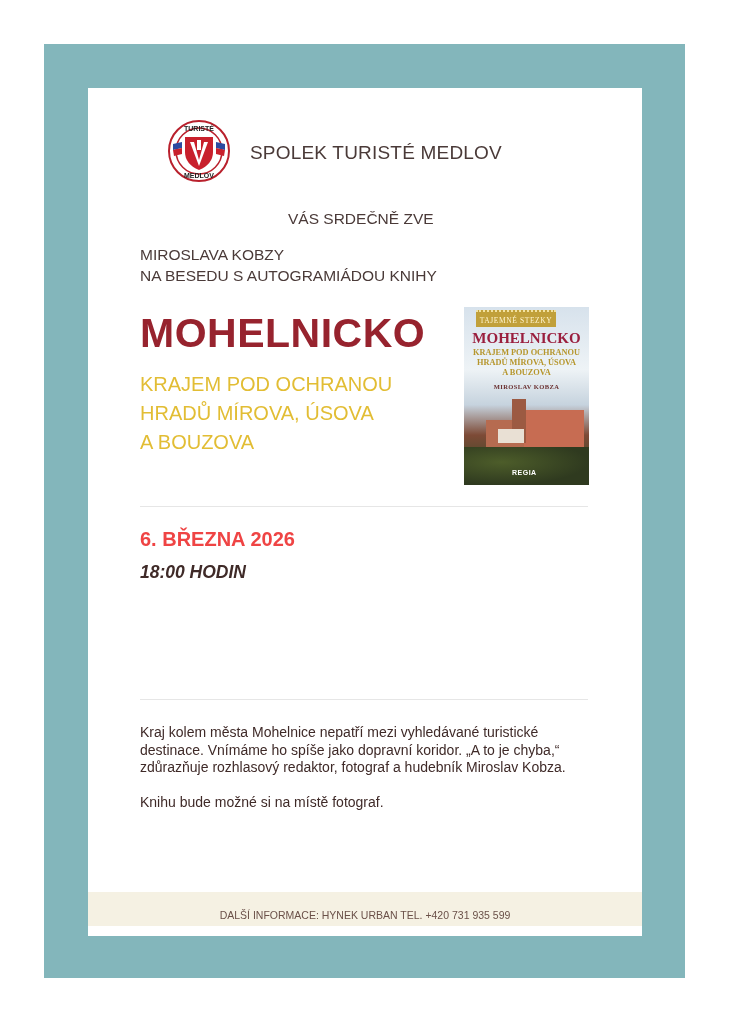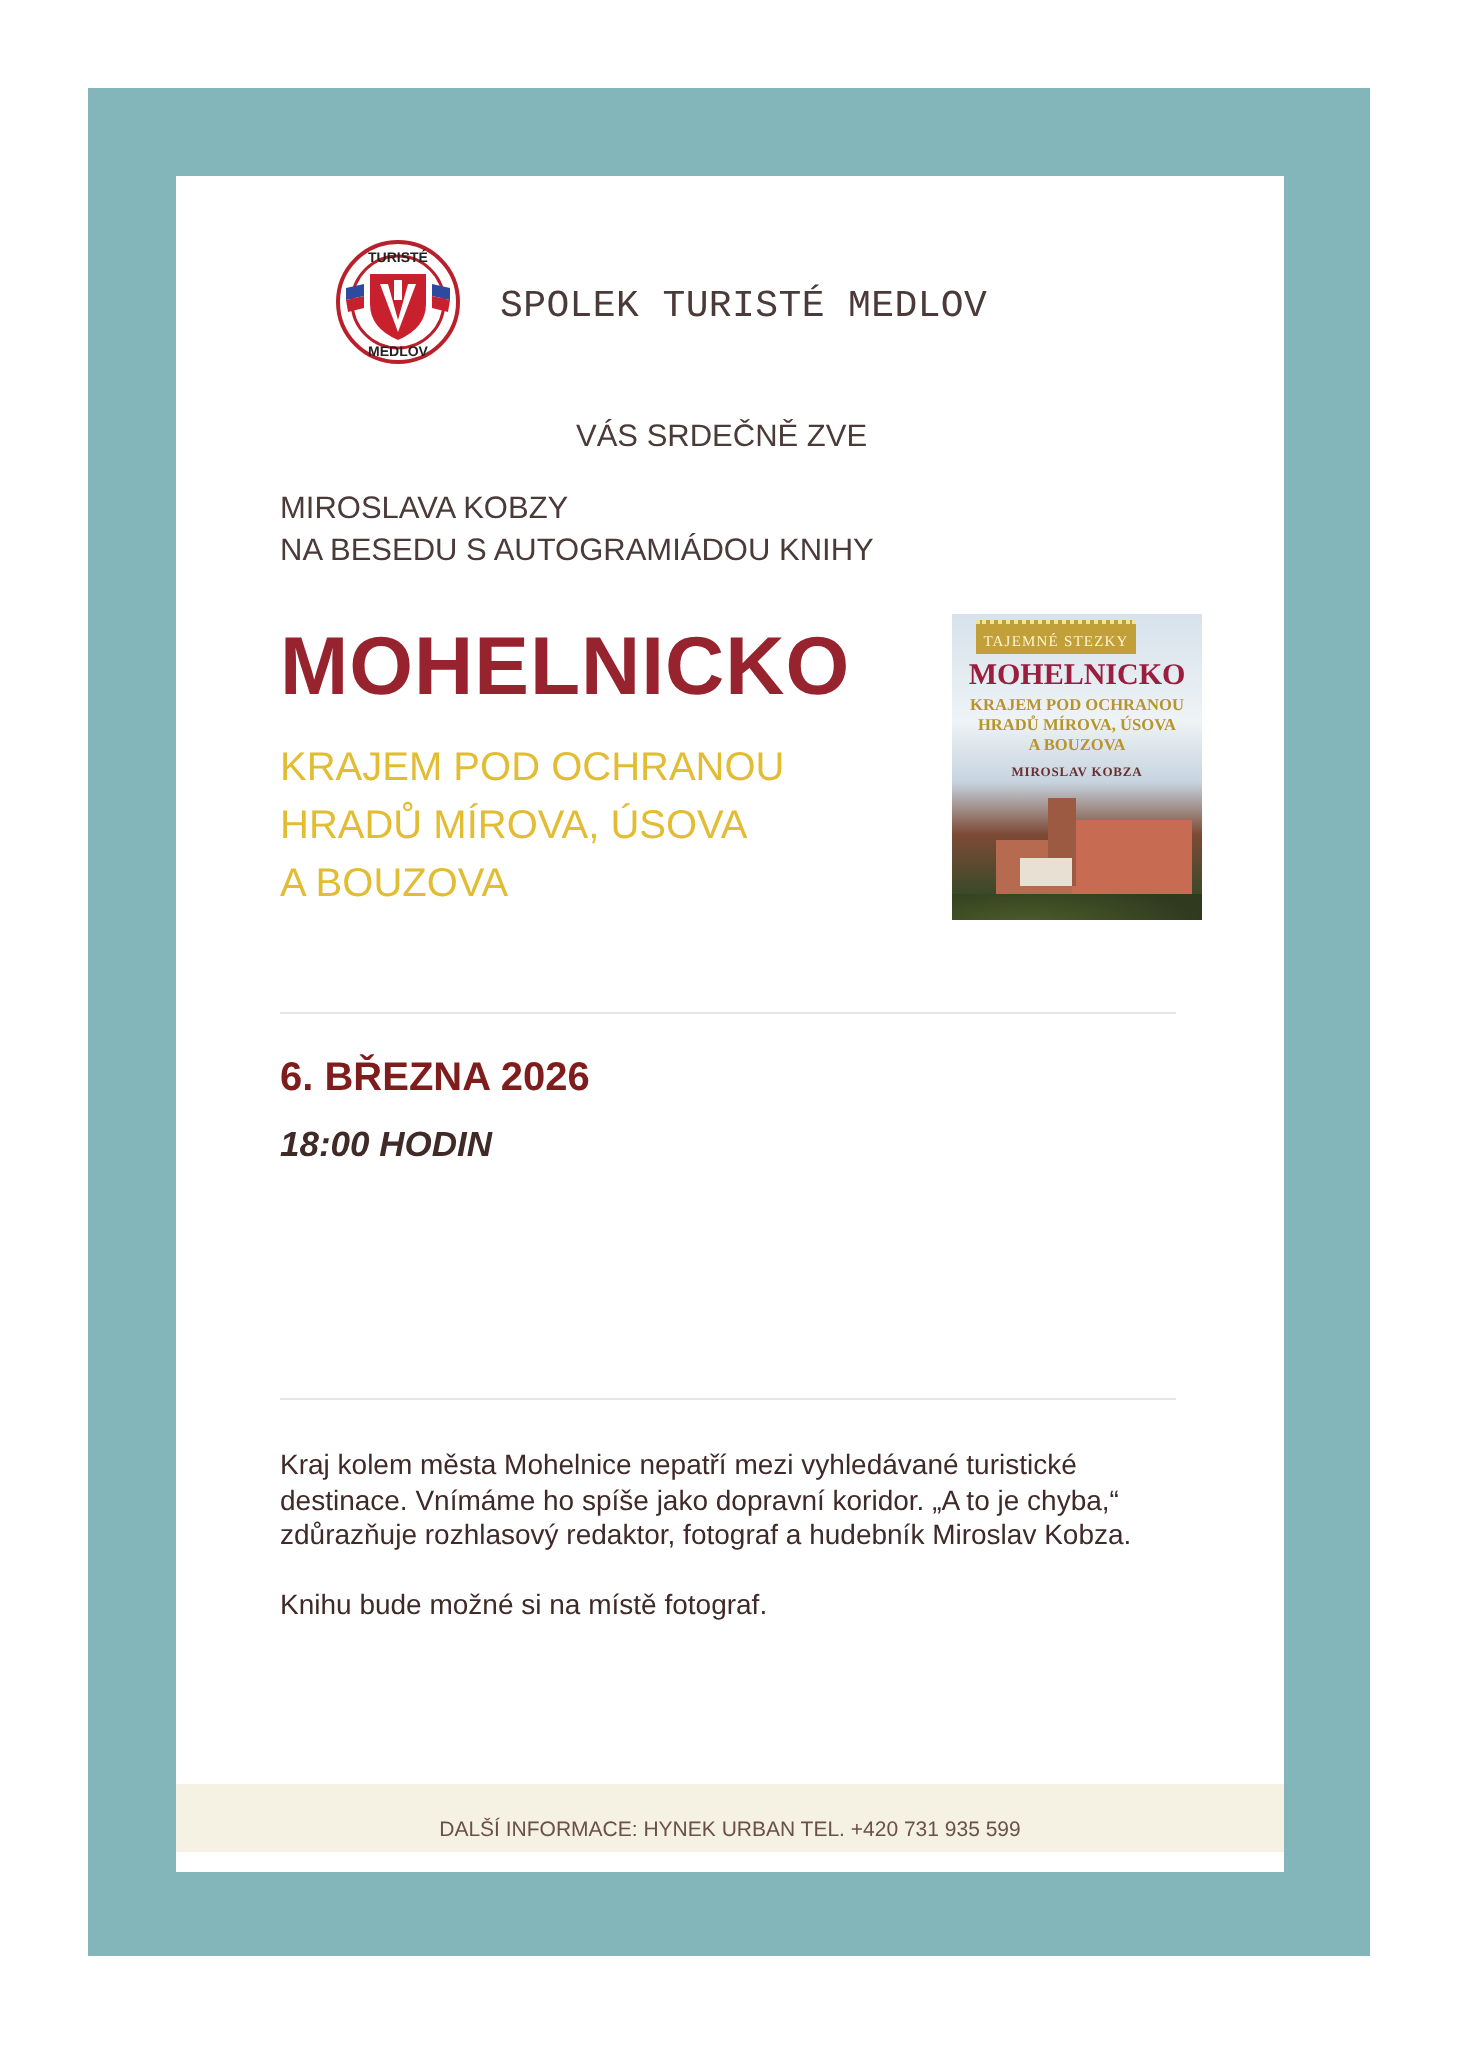--- a/index.html
+++ b/index.html
@@ -14,41 +14,39 @@
   }
   .sheet {
     position: absolute; left: 88px; top: 88px; width: 554px; height: 848px;
     background: #ffffff;
   }
   .abs { position: absolute; }
   .logo { left: 80px; top: 32px; width: 62px; height: 62px; }
   .org-name {
     left: 162px; top: 54px; font-size: 19px; color: #4a3a38; letter-spacing: 0.2px;
     white-space: nowrap;
-    font-family: Liberation Mono, monospace;
   }
   .invite {
     left: 200px; top: 122px; font-size: 15.5px; color: #4a3a38; white-space: nowrap;
   }
   .occasion {
     left: 52px; top: 156px; font-size: 15.5px; color: #4a3a38; line-height: 21px;
   }
   .title {
     left: 52px; top: 222px; font-size: 41px; font-weight: bold; color: #97232e;
     letter-spacing: 0.5px; white-space: nowrap;
   }
   .subtitle {
     left: 52px; top: 282px; font-size: 20px; color: #e2bd34; line-height: 29px;
     white-space: nowrap;
   }
   .cover {
-    left: 376px; top: 219px; width: 125px; height: 153px;
+    left: 376px; top: 219px; width: 125px; height: 178px;
     background: linear-gradient(180deg, #d7e2ec 0%, #eef3f6 35%, #c6d3de 55%, #7d4a36 72%, #3f4a2a 90%, #2f3b22 100%);
     overflow: hidden;
-    margin-left: 12px;
   }
   .cover .series {
     position: absolute; left: 12px; top: 3px; width: 80px; height: 15px;
     background: #c1a03a; color: #fff4cc; font-family: "Liberation Serif", serif;
     font-size: 7.5px; text-align: center; line-height: 17px; letter-spacing: 0.6px;
     border-top: 2px dotted #f2e2a0;
   }
   .cover .c-title {
     position: absolute; left: 0; width: 125px; top: 23px; text-align: center;
     font-family: "Liberation Serif", serif; font-weight: bold; font-size: 15px; color: #9a1f3e;
@@ -77,21 +75,21 @@
     position: absolute; left: 0; top: 140px; width: 125px; height: 38px;
     background: radial-gradient(ellipse at 30% 40%, #4d5d2a 0%, #2f3a1f 70%);
   }
   .cover .publisher {
     position: absolute; left: 48px; top: 162px; font-size: 7px; font-weight: bold; color: #ffffff; letter-spacing: 0.5px;
   }
   .divider {
     left: 52px; width: 448px; height: 1px; background: #e6e6e6;
   }
   .date {
-    left: 52px; top: 440px; font-size: 20px; font-weight: bold; color: #7f1d1d; white-space: nowrap;
+    left: 52px; top: 440px; font-size: 20px; font-weight: bold; color: #ef4444; white-space: nowrap;
   }
   .time {
     left: 52px; top: 474px; font-size: 17.5px; font-weight: bold; color: #3f2a28; white-space: nowrap; font-style: italic;
   }
   .venue {
     left: 52px; top: 519px; font-size: 15.5px; color: #4a3a38; line-height: 25px;
   }
   .venue div { white-space: nowrap; }
   .body-text {
     left: 52px; top: 636px; width: 450px; font-size: 14px; line-height: 17.5px; color: #3f2a28;

